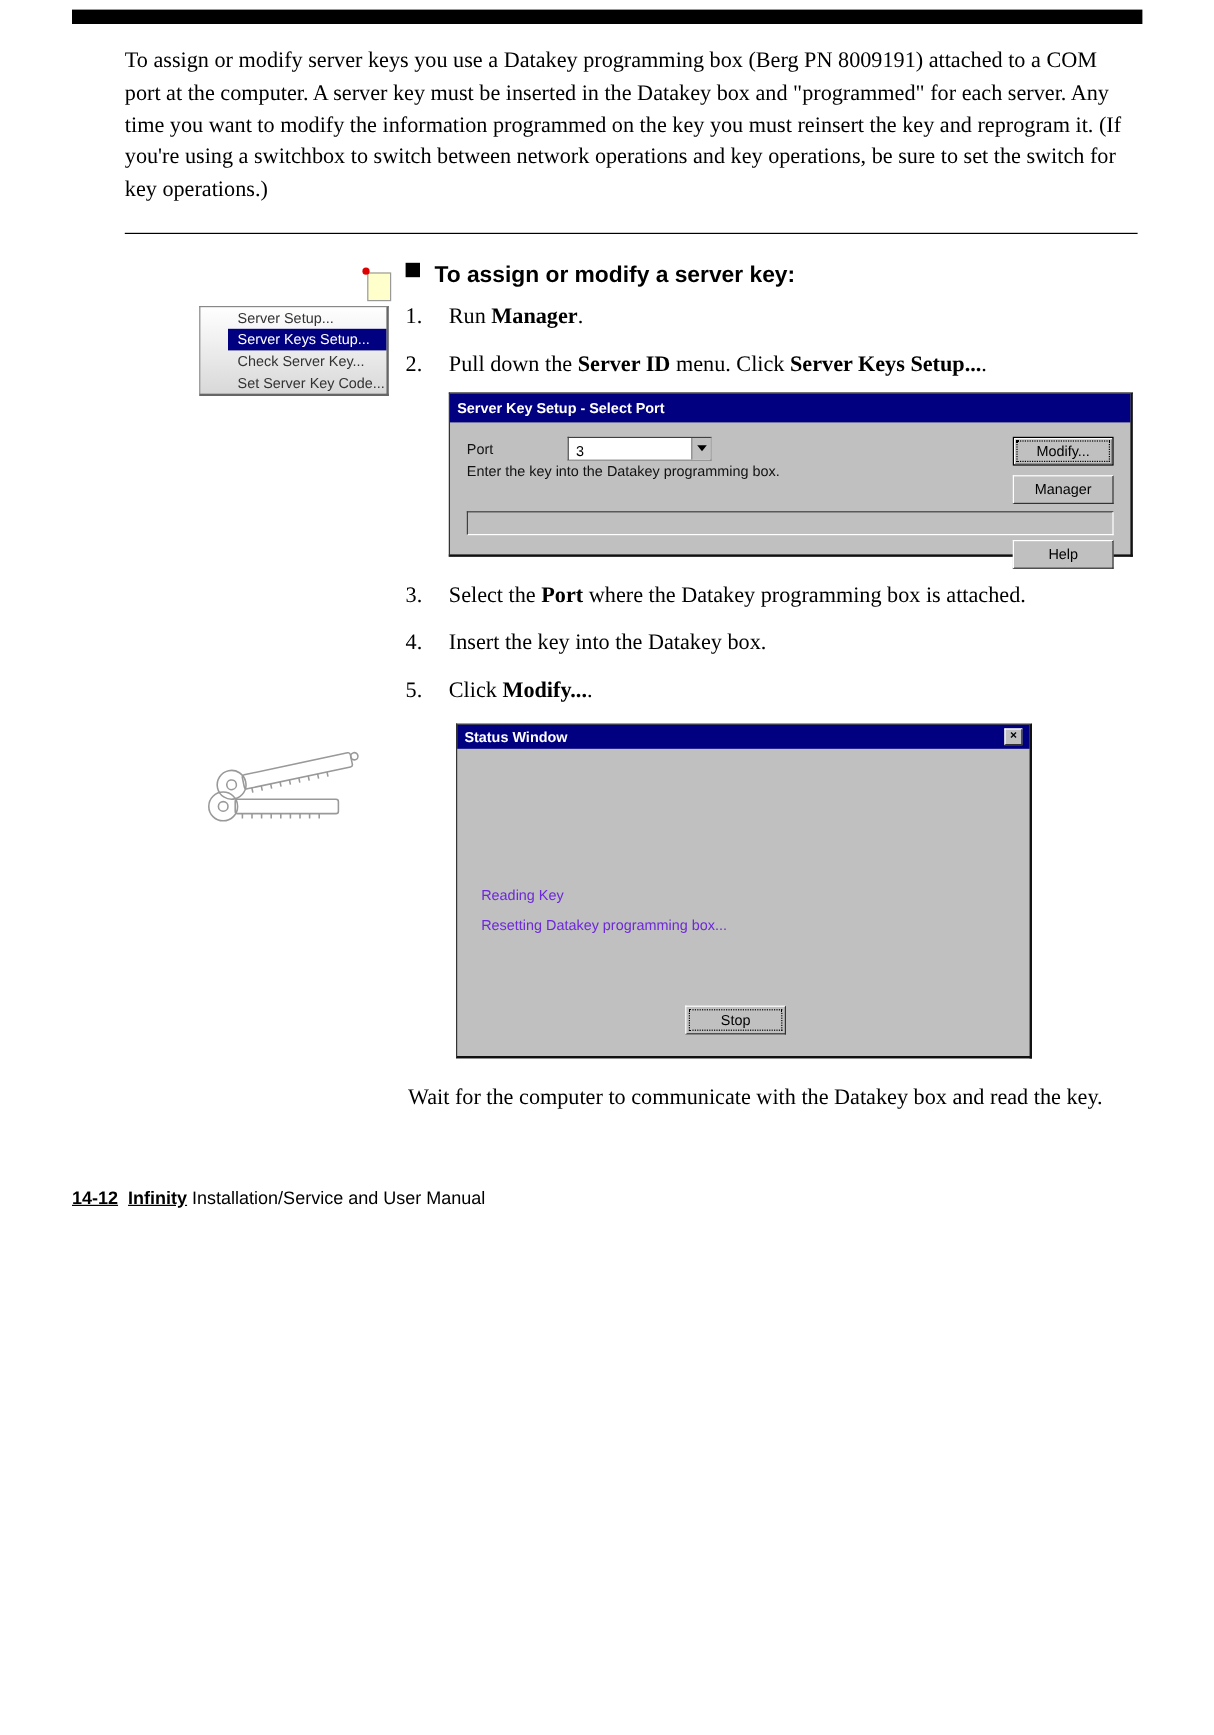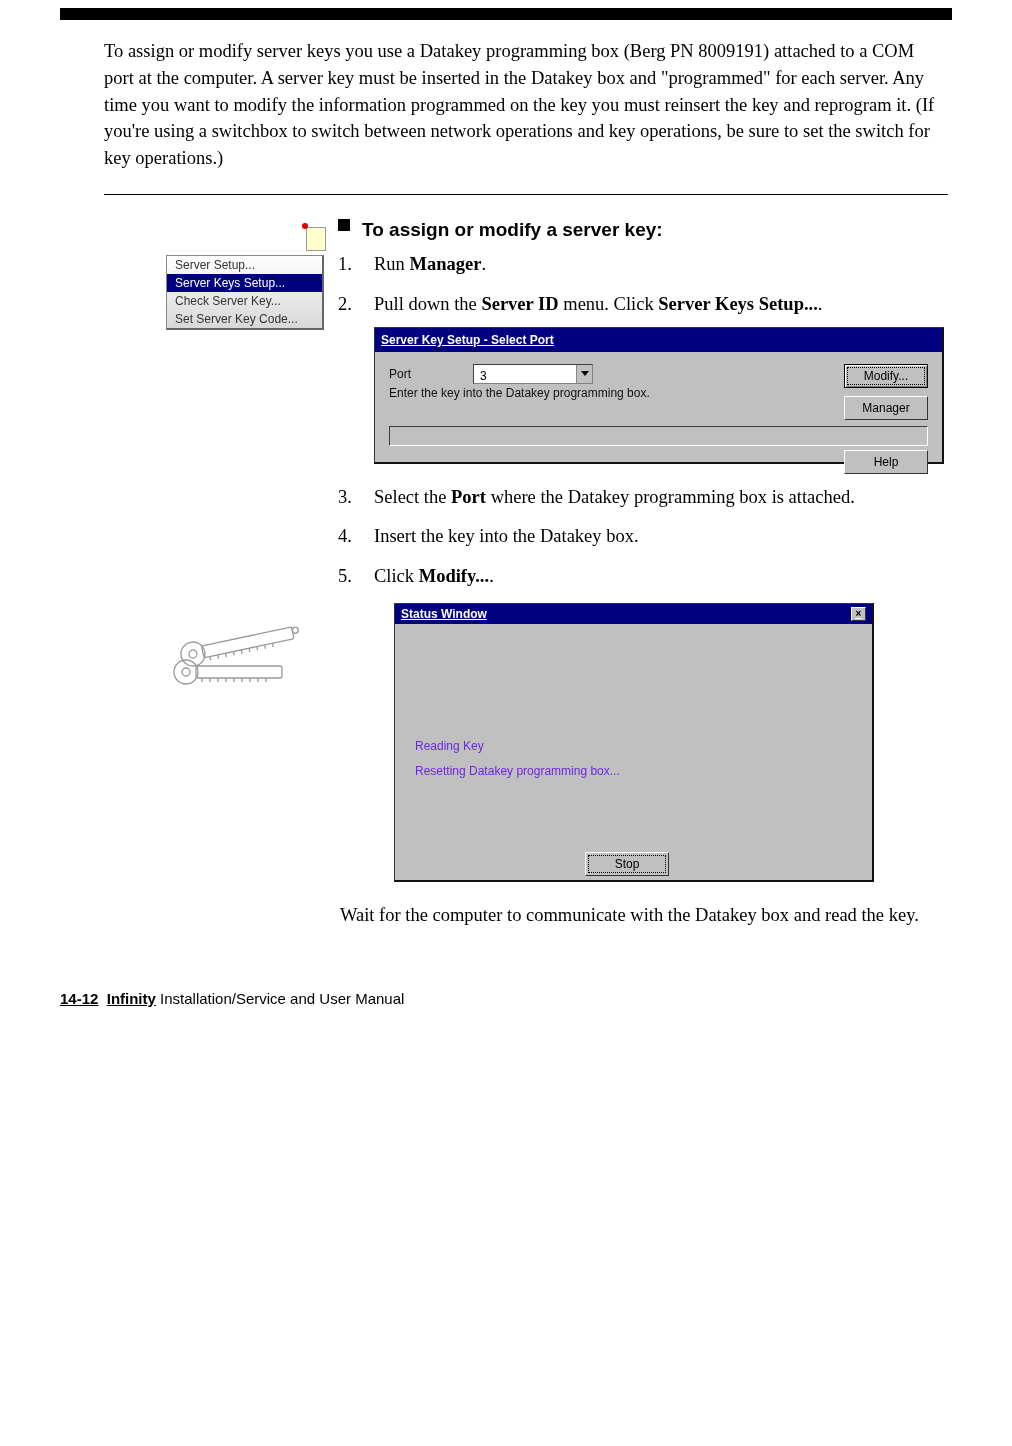--- a/index.html
+++ b/index.html
@@ -38,20 +38,21 @@
       position: absolute; left: 2px; top: 2px;
     }
     .note-icon .pin { position: absolute; left: -2px; top: -2px; width: 6px; height: 6px; background: #d00; border-radius: 50%; }
     .menu {
       font-family: Tahoma, Arial, sans-serif;
       font-size: 12px;
       background: linear-gradient(#fff,#e8e8e8 60%,#d8d8d8);
       border: 1px solid #888; border-right: 2px solid #666; border-bottom: 2px solid #666;
       width: 158px; margin-left: 62px;
       color: #333;
+      padding-left: 23px;
     }
     .menu .item { padding: 2px 8px; white-space: nowrap; }
     .menu .item.sel { background: #000080; color: #fff; }
     .keys-illus { margin-top: 300px; margin-left: 64px; }
     .sub-head { font-family: Arial, Helvetica, sans-serif; font-weight: bold; font-size: 19px; display: flex; gap: 12px; margin-bottom: 10px; }
     .sub-head .sq { width: 12px; height: 12px; background: #000; flex-shrink: 0; }
     .ol { list-style: none; counter-reset: step; }
     .ol > li { counter-increment: step; position: relative; padding-left: 36px; margin-bottom: 12px; line-height: 1.5; font-size: 18.5px; }
     .ol > li::before {
       content: counter(step) "."; position: absolute; left: 0; width: 28px; text-align: left;
@@ -61,21 +62,20 @@
       font-family: Tahoma, "MS Sans Serif", Arial, sans-serif;
       font-size: 12px;
       border: 1px solid #333; border-right: 2px solid #111; border-bottom: 2px solid #111;
       background: #c0c0c0;
       margin: 8px 0 20px 0;
     }
     .dialog .titlebar {
       background: #000080; color: #fff; font-weight: bold;
       padding: 3px 6px; display: flex; justify-content: space-between; align-items: center;
       font-size: 12px;
-      text-decoration: underline;
     }
     .closex { width: 15px; height: 14px; background: #c0c0c0; color:#000; border:1px solid #fff; border-right:1px solid #333; border-bottom:1px solid #333; font: bold 10px/12px Arial; text-align:center; }
     .dbody { padding: 12px 14px 16px 14px; position: relative; }
     .row { display: flex; align-items: center; gap: 18px; }
     .row .lab { width: 66px; text-align: left; color:#111; }
     .combo {
       display: inline-flex; align-items: stretch; background:#fff;
       border:1px solid #808080; border-top-color:#404040; border-left-color:#404040;
       height: 20px; width: 120px;
     }
@@ -86,24 +86,24 @@
       width: 84px; height: 24px;
       background:#c0c0c0; border:1px solid #fff; border-right:1px solid #333; border-bottom:1px solid #333;
       font-family: Tahoma, Arial, sans-serif; font-size:12px; text-align:center; line-height:22px;
       position: relative;
     }
     .wbtn.def { outline: 1px dotted #000; outline-offset: -4px; border:1px solid #000; box-shadow: inset 1px 1px #fff, inset -1px -1px #808080; }
     .btncol { position:absolute; right: 14px; top: 12px; display:flex; flex-direction:column; gap:8px; }
     .instr { margin-top: 0; color:#111; font-size:12px; }
     .sunken { border:1px solid #808080; border-top-color:#404040; border-left-color:#404040; border-right-color:#fff; border-bottom-color:#fff; height:20px; margin-top:24px; }
     .d1 { width: 570px; }
-    .d2 { width: 480px; margin-left: 56px; }
+    .d2 { width: 480px; margin-left: 42px; }
     .d2 .dbody { min-height: 256px; }
     .d2 .msgs { position:absolute; left: 20px; top: 110px; color:#6d28d9; font-size:12px; line-height: 2.1; }
-    .d2 .stopwrap { position:absolute; left: 190px; bottom: 4px; }
+    .d2 .stopwrap { position:absolute; left: 190px; bottom: 18px; }
     .wbtn.stop { outline:1px dotted #000; outline-offset:-4px; }
     .trail { margin: 16px 0 0 2px; line-height:1.5; font-size:18.5px; }
     .footer {
       font-family: Arial, Helvetica, sans-serif; font-size: 15px;
       position: relative; margin-top: 60px; padding-left: 0;
     }
     .footer .pn { font-weight: bold; text-decoration: underline; }
     svg.keys { overflow: visible; }
   </style>
 </head>

